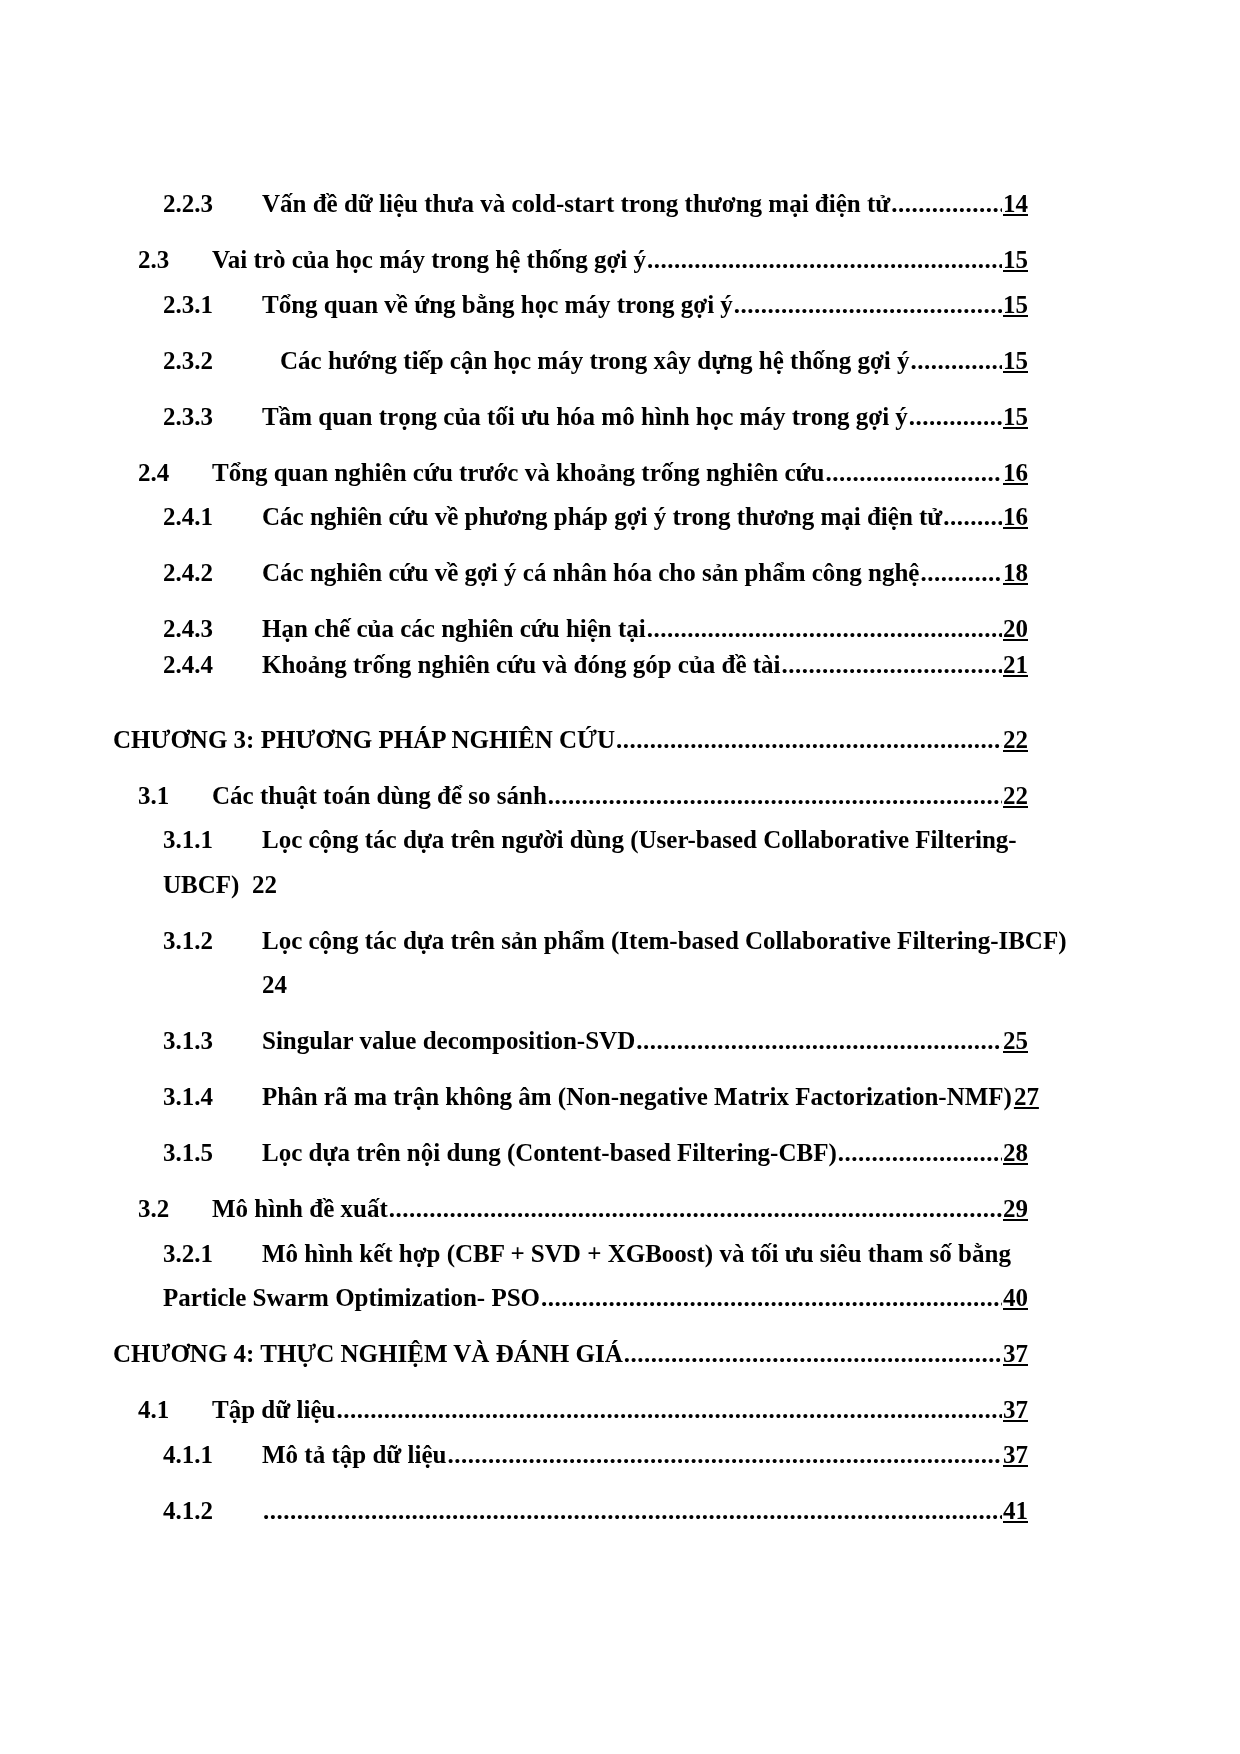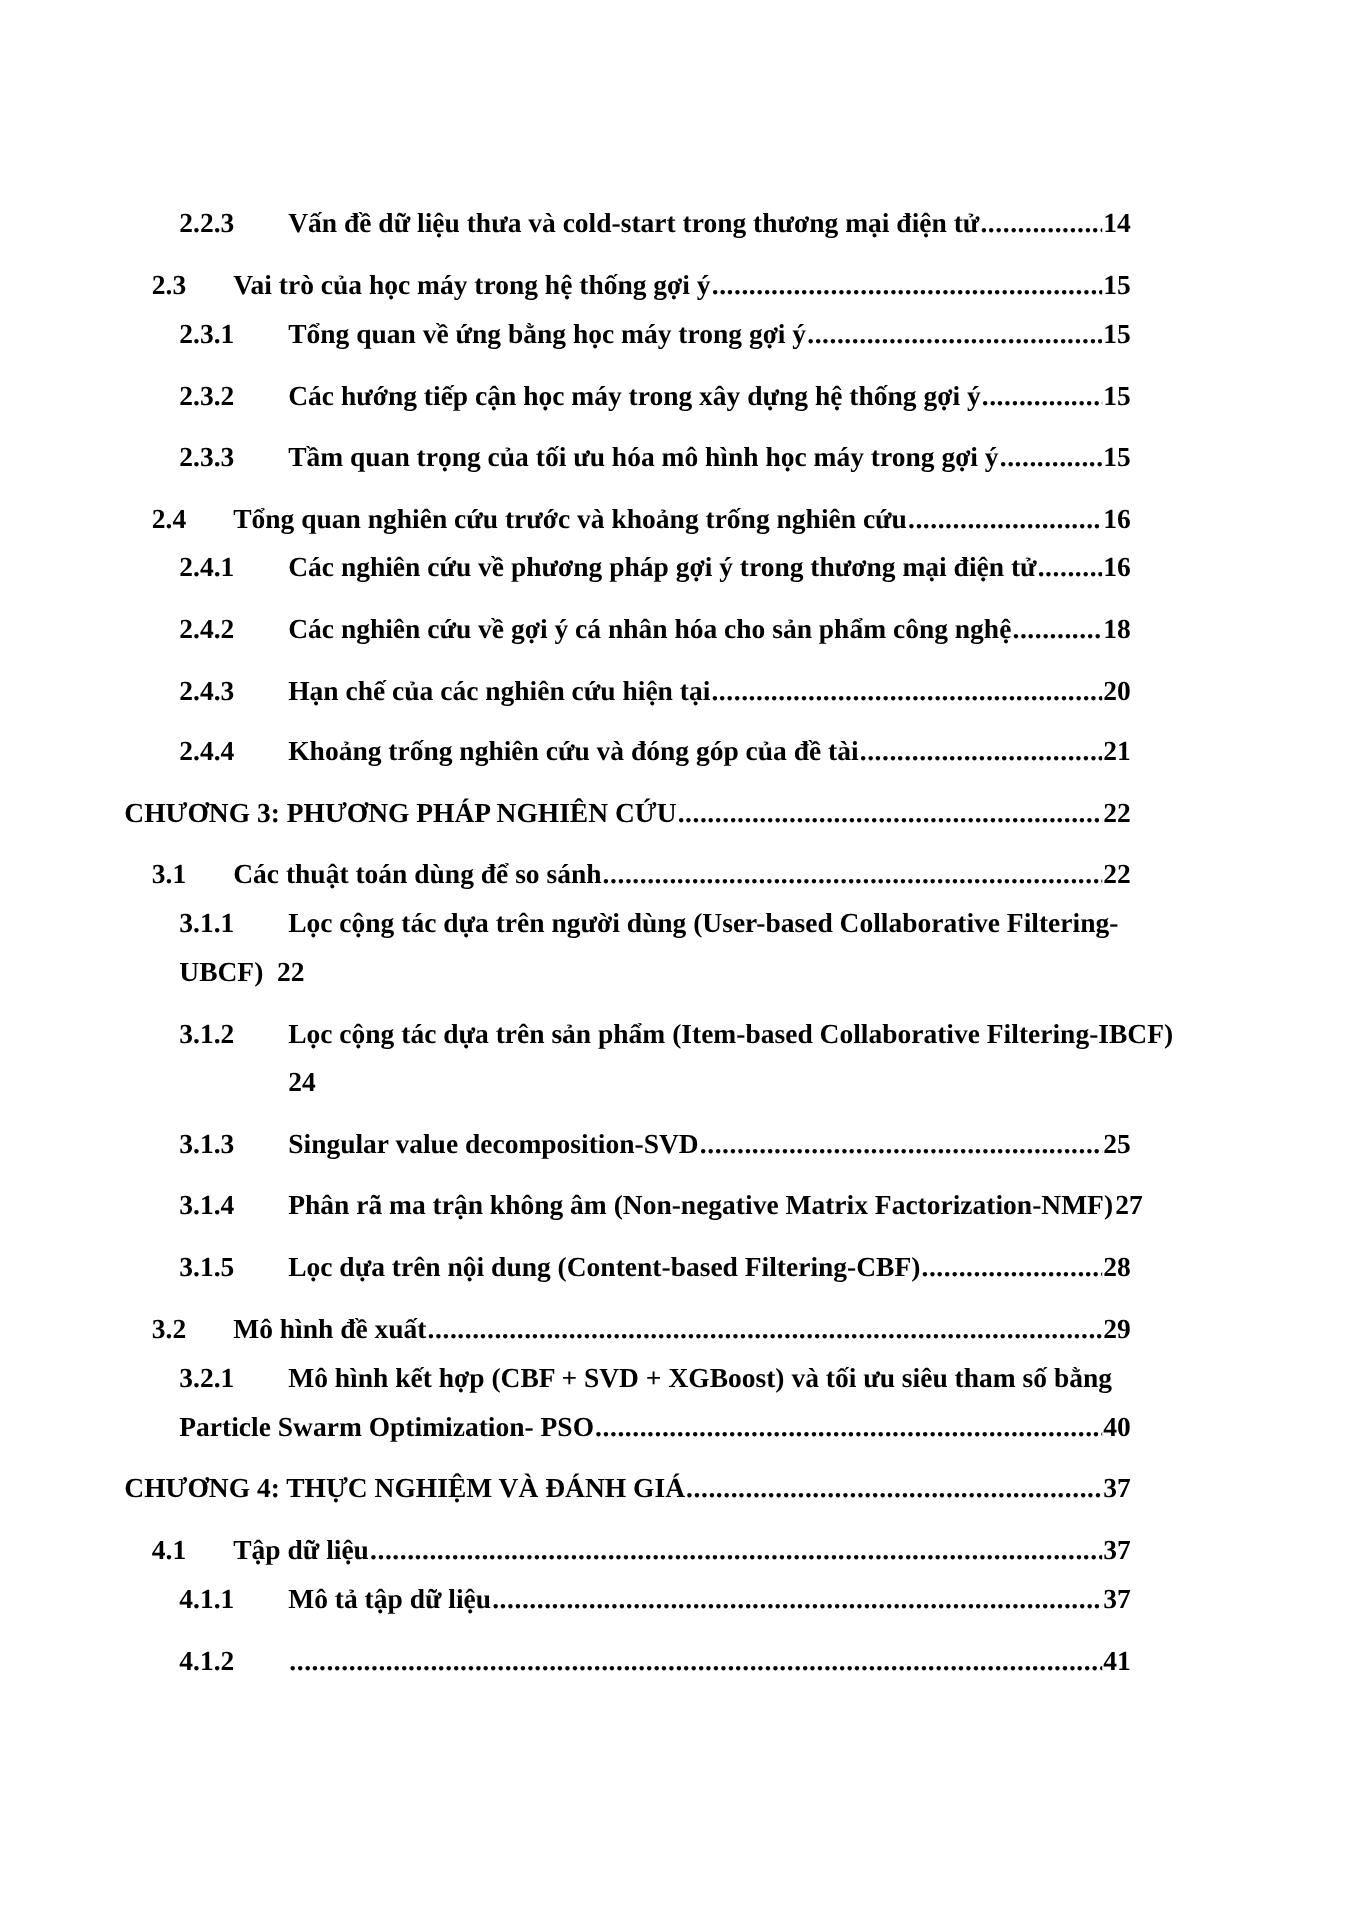--- a/index.html
+++ b/index.html
@@ -5,21 +5,21 @@
   html, body { margin:0; padding:0; background:#ffffff; }
   body { width:1240px; height:1754px; position:relative; overflow:hidden;
          font-family:"Liberation Serif", "DejaVu Serif", serif; color:#000; }
   .line { position:absolute; left:0; width:1145px; height:34px;
           font-weight:bold; font-size:25px; line-height:34px; white-space:nowrap; }
   .num { position:absolute; top:0; }
   .entry { position:absolute; top:0; display:flex; align-items:baseline; right:117px; }
   .title { flex:0 0 auto; }
   .leader { flex:1 1 auto; overflow:hidden; margin:0 1px; }
   .leader::before { content:"........................................................................................................................................................................................................"; letter-spacing:0.5px; }
-  .page { flex:0 0 auto; }
+  .page { flex:0 0 auto;text-decoration:underline; }
   .plain { position:absolute; top:0; }
 </style>
 </head>
 <body>
 
 <div class="line" style="top:187px">
   <span class="num" style="left:163px">2.2.3</span>
   <span class="entry" style="left:262px">
     <span class="title">Vấn đề dữ liệu thưa và cold-start trong thương mại điện tử</span>
     <span class="leader"></span>
@@ -40,21 +40,21 @@
   <span class="num" style="left:163px">2.3.1</span>
   <span class="entry" style="left:262px">
     <span class="title">Tổng quan về ứng bằng học máy trong gợi ý</span>
     <span class="leader"></span>
     <span class="page">15</span>
   </span>
 </div>
 
 <div class="line" style="top:344px">
   <span class="num" style="left:163px">2.3.2</span>
-  <span class="entry" style="left:262px">
+  <span class="entry" style="left:280px">
     <span class="title">Các hướng tiếp cận học máy trong xây dựng hệ thống gợi ý</span>
     <span class="leader"></span>
     <span class="page">15</span>
   </span>
 </div>
 
 <div class="line" style="top:400px">
   <span class="num" style="left:163px">2.3.3</span>
   <span class="entry" style="left:262px">
     <span class="title">Tầm quan trọng của tối ưu hóa mô hình học máy trong gợi ý</span>
@@ -92,21 +92,21 @@
 
 <div class="line" style="top:612px">
   <span class="num" style="left:163px">2.4.3</span>
   <span class="entry" style="left:262px">
     <span class="title">Hạn chế của các nghiên cứu hiện tại</span>
     <span class="leader"></span>
     <span class="page">20</span>
   </span>
 </div>
 
-<div class="line" style="top:667px">
+<div class="line" style="top:648px">
   <span class="num" style="left:163px">2.4.4</span>
   <span class="entry" style="left:262px">
     <span class="title">Khoảng trống nghiên cứu và đóng góp của đề tài</span>
     <span class="leader"></span>
     <span class="page">21</span>
   </span>
 </div>
 
 <div class="line" style="top:723px">
   <span class="entry" style="left:113px">

